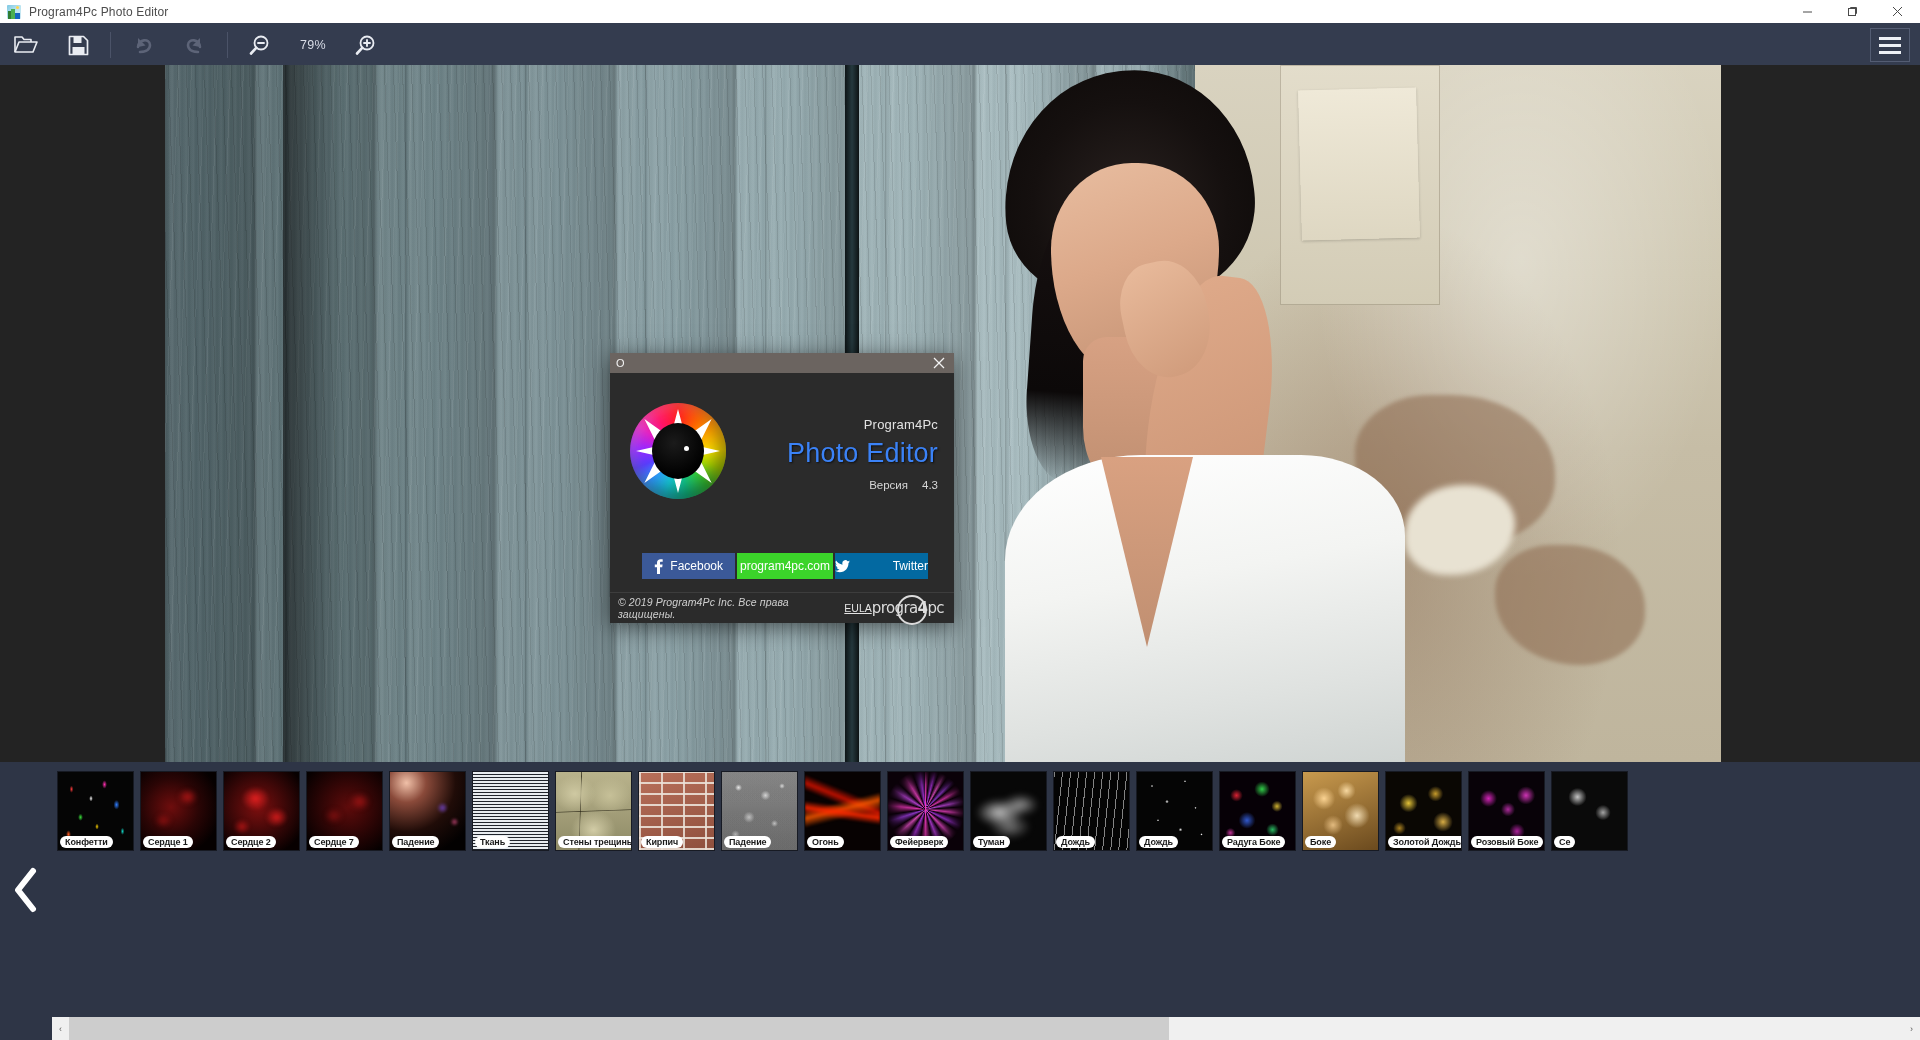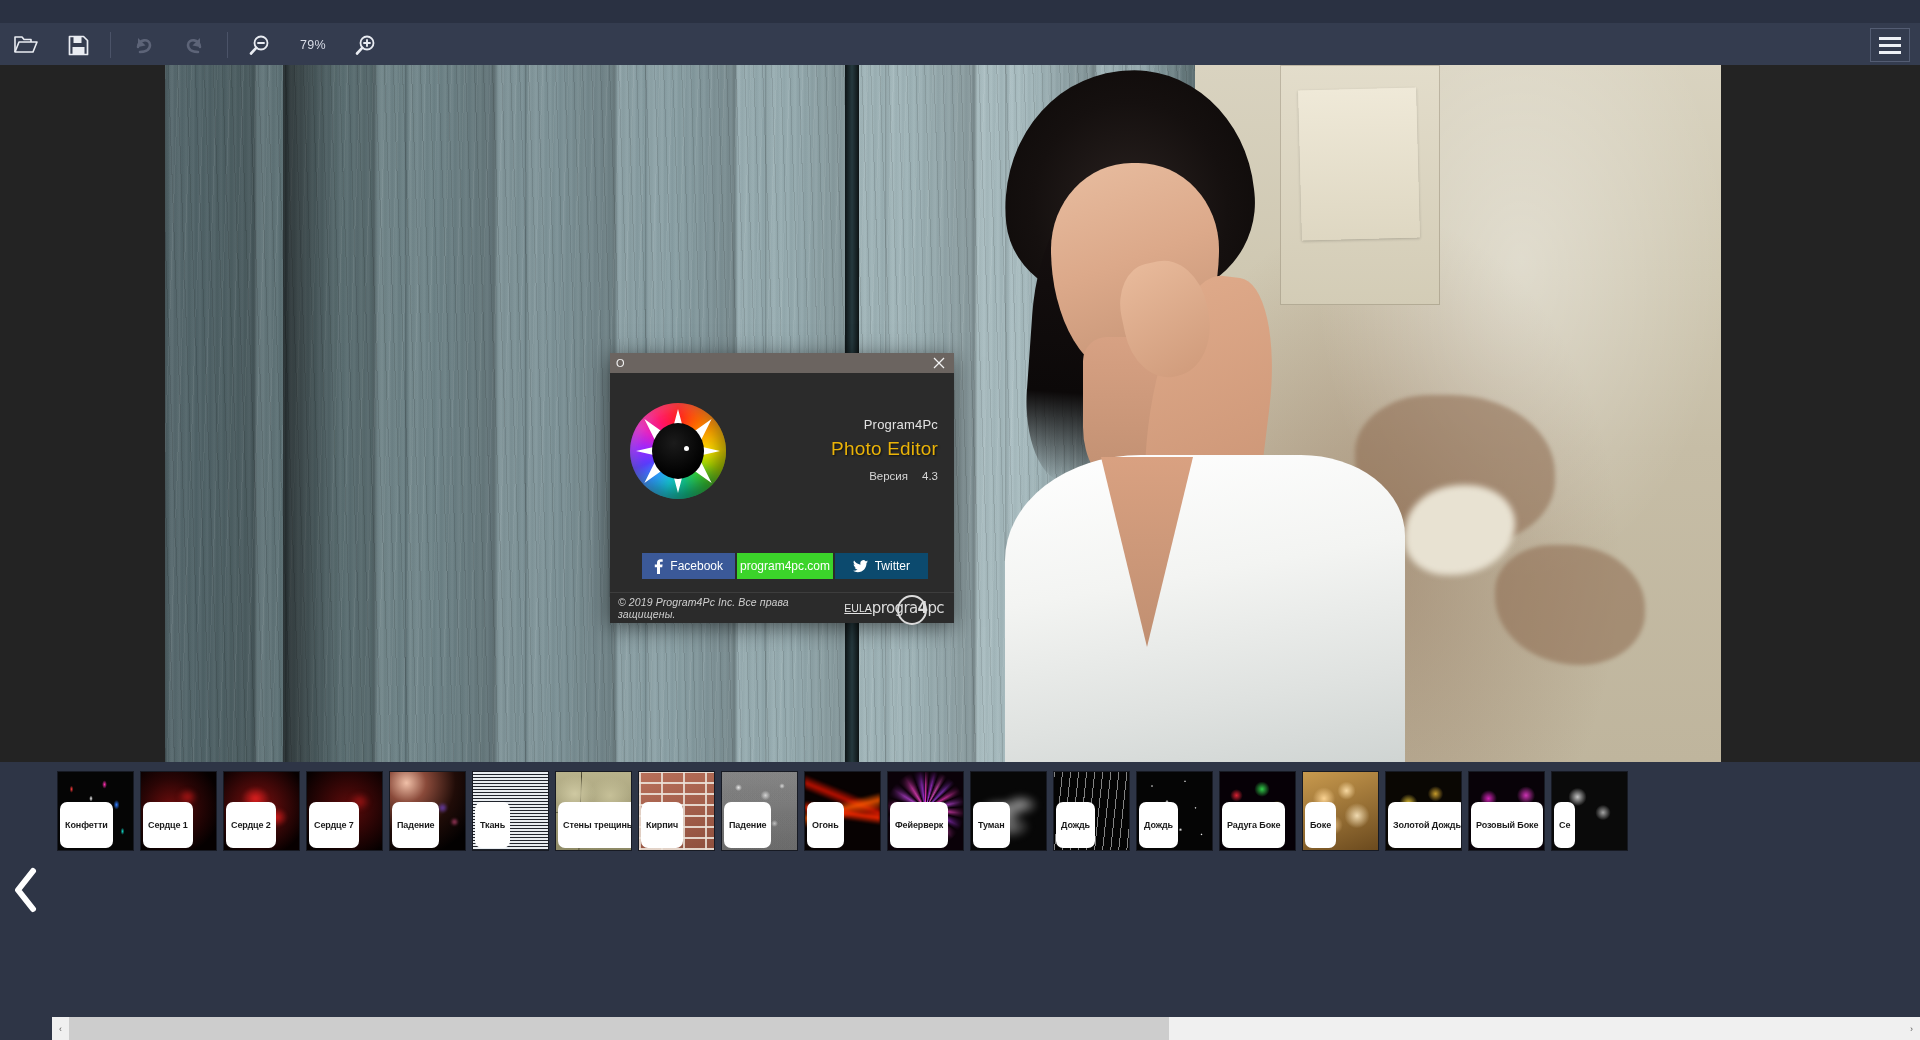--- a/index.html
+++ b/index.html
@@ -206,35 +206,35 @@
   }
   .logo .glint{
     position:absolute;left:56%;top:45%;width:5px;height:5px;border-radius:50%;
     background:#fff;
   }
   .brandwrap{
     position:absolute;left:150px;top:44px;width:178px;text-align:right;
   }
   .brand-small{color:#e3e3e3;font-size:13px;letter-spacing:.2px;}
   .brand-big{
-    color:#eab308;font-size:19px;font-weight:400;margin-top:6px;letter-spacing:.2px;
+    color:#3b82f6;font-size:27px;font-weight:400;margin-top:6px;letter-spacing:.2px;
     text-shadow:1px 1px 2px rgba(0,0,0,.65);
   }
   .verline{margin-top:10px;color:#d7d7d7;font-size:11.5px;}
   .verline .vnum{margin-left:14px;}
   .btnrow{
     position:absolute;left:32px;top:180px;width:286px;display:flex;gap:2px;
   }
   .sbtn{
     height:26px;display:flex;align-items:center;justify-content:center;gap:7px;
     color:#fff;font-size:12px;cursor:pointer;user-select:none;
   }
   .sbtn.fb{width:94px;background:#3b5998;}
   .sbtn.site{width:96px;background:#3bd42a;}
-  .sbtn.tw{width:94px;background:#0c4a6e;}
+  .sbtn.tw{width:94px;background:#0369a1;justify-content:space-between;}
   .sbtn svg{display:block;flex:none;}
   .dlg-foot{
     height:30px;border-top:1px solid #3d3d3d;display:flex;align-items:center;
     padding:0 10px 0 8px;flex:none;position:relative;
   }
   .copy{color:#cfcfcf;font-size:10.5px;letter-spacing:.1px;font-style:italic;}
   .eula{color:#e4e4e4;font-size:10.5px;margin-left:8px;text-decoration:underline;cursor:pointer;}
   .footlogo{
     margin-left:auto;display:flex;align-items:center;position:relative;
     color:#dcdcdc;font-size:15px;letter-spacing:-.6px;font-family:"DejaVu Sans", sans-serif;
@@ -263,21 +263,21 @@
     position:absolute;left:0;top:10px;display:flex;gap:8px;height:85px;
     padding-left:6px;
   }
   .thumb{
     position:relative;width:75px;height:78px;flex:none;cursor:pointer;
     background:#000;overflow:hidden;box-shadow:0 0 0 1px rgba(0,0,0,.5);
   }
   .thumb .lbl{
     position:absolute;left:2px;bottom:2px;max-width:90px;
     font-size:9px;font-weight:700;color:#1a1a1a;white-space:nowrap;
-    background:#fff;border-radius:7px;padding:18px 5px;letter-spacing:-.1px;
+    background:#fff;border-radius:7px;padding:1px 5px;letter-spacing:-.1px;
     font-family:"Liberation Sans", sans-serif;z-index:3;
   }
   .thumb .art{position:absolute;inset:0;}
 
   
   .a-confetti{background:#050505;}
   .a-confetti:after{content:"";position:absolute;inset:0;
     background:
       radial-gradient(3px 6px at 18% 22%,#ff3a3a,transparent 60%),
       radial-gradient(4px 7px at 62% 16%,#ff2fb0,transparent 60%),
@@ -430,20 +430,48 @@
   }
   .leftstub{
     position:absolute;left:0;top:1017px;width:52px;height:23px;background:#2e3546;
   }
 </style>
 </head>
 <body>
 
 <div id="app">
 
+  <div class="titlebar">
+    <div class="tb-icon">
+      <i class="m1"></i>
+        <i class="m2"></i>
+        <i class="m3"></i>
+        <i class="sun"></i>
+    </div>
+    <div class="tb-title">Program4Pc Photo Editor</div>
+    <div class="tb-controls">
+      <div class="tb-btn">
+        <svg width="11" height="11" viewBox="0 0 11 11">
+          <line x1="1" y1="6" x2="10" y2="6" stroke="currentColor" stroke-width="1"></line>
+        </svg>
+      </div>
+      <div class="tb-btn">
+        <svg width="11" height="11" viewBox="0 0 11 11">
+          <rect x="1.5" y="2.5" width="7" height="7" fill="none" stroke="currentColor" stroke-width="1"></rect>
+          <path d="M3.5 2.5 V1.5 H9.5 V7.5 H8.5" fill="none" stroke="currentColor" stroke-width="1"></path>
+        </svg>
+      </div>
+      <div class="tb-btn close">
+        <svg width="11" height="11" viewBox="0 0 11 11">
+          <line x1="1" y1="1" x2="10" y2="10" stroke="currentColor" stroke-width="1"></line>
+          <line x1="10" y1="1" x2="1" y2="10" stroke="currentColor" stroke-width="1"></line>
+        </svg>
+      </div>
+    </div>
+  </div>
 
   <div class="toolbar">
     <div class="tool">
       <svg width="24" height="22" viewBox="0 0 24 22">
         <path d="M1 18 V3 H8 L10 5.5 H17 V8" fill="none" stroke="currentColor" stroke-width="1.6" stroke-linejoin="round"></path>
         <path d="M1 18 L5 8 H23 L19 18 Z" fill="none" stroke="currentColor" stroke-width="1.6" stroke-linejoin="round"></path>
       </svg>
     </div>
     <div class="tool">
       <svg width="21" height="21" viewBox="0 0 21 21">

